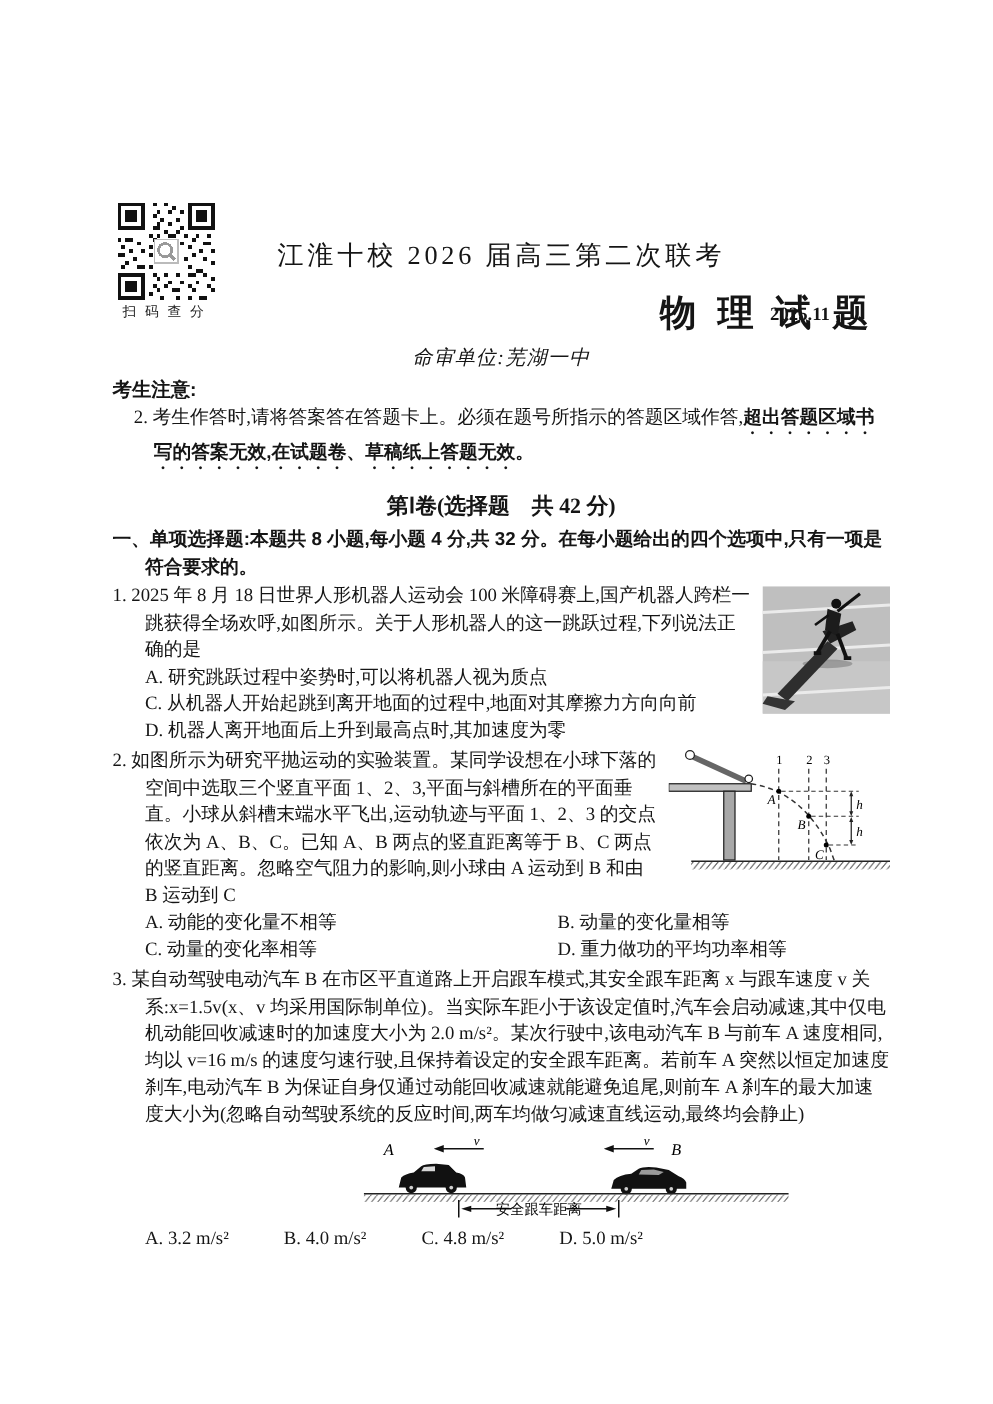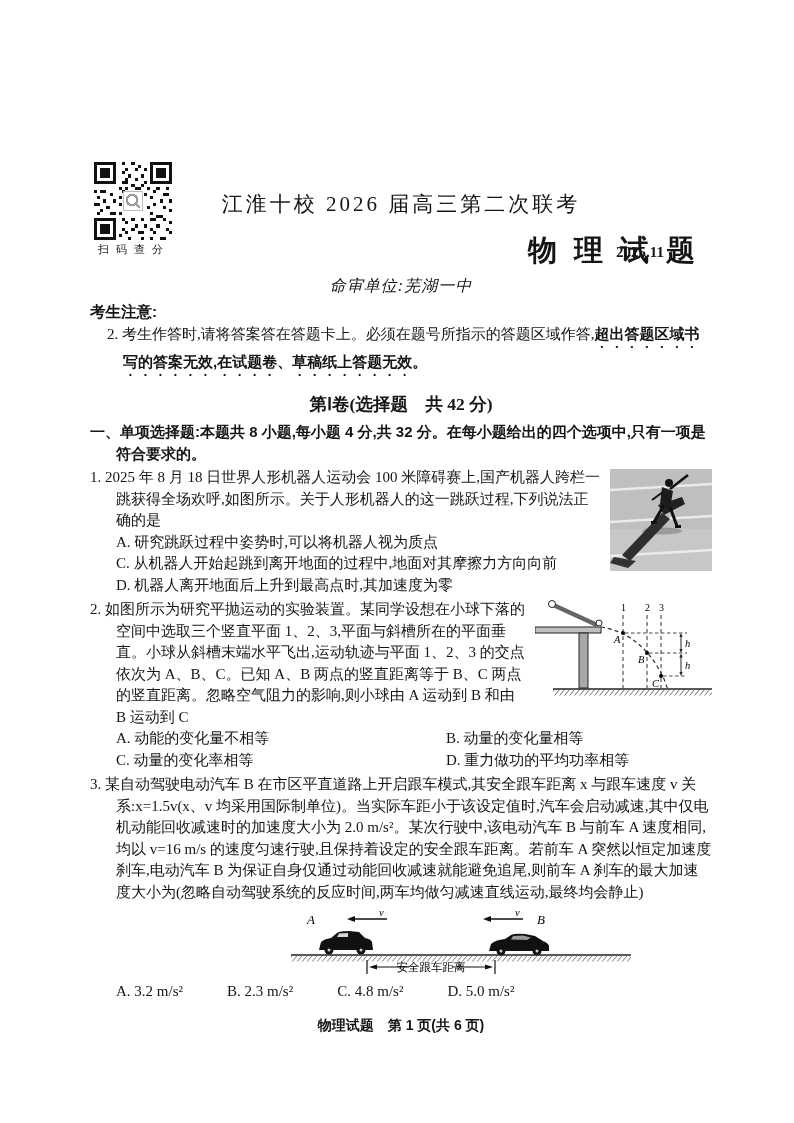--- a/index.html
+++ b/index.html
@@ -233,22 +233,21 @@
             <line x1="118" y1="58" x2="84" y2="58"></line>
             <line x1="162" y1="58" x2="196" y2="58"></line>
           </g>
           <polygon points="78,58 86,55.5 86,60.5" fill="#111"></polygon>
           <polygon points="202,58 194,55.5 194,60.5" fill="#111"></polygon>
           <text x="140" y="62" font-size="11.5" text-anchor="middle" transform="translate(0,0)">安全跟车距离</text>
         </svg>
       </div>
       <div class="options-row">
         <div class="option">A. 3.2 m/s²</div>
-        <div class="option">B. 2.3 m/s²</div>
+        <div class="option">B. 4.0 m/s²</div>
         <div class="option">C. 4.8 m/s²</div>
         <div class="option">D. 5.0 m/s²</div>
       </div>
     </div>
 
-    <div class="footer">物理试题　第 1 页(共 6 页)</div>
 
   </div>
 </div>
 
 </body></html>

